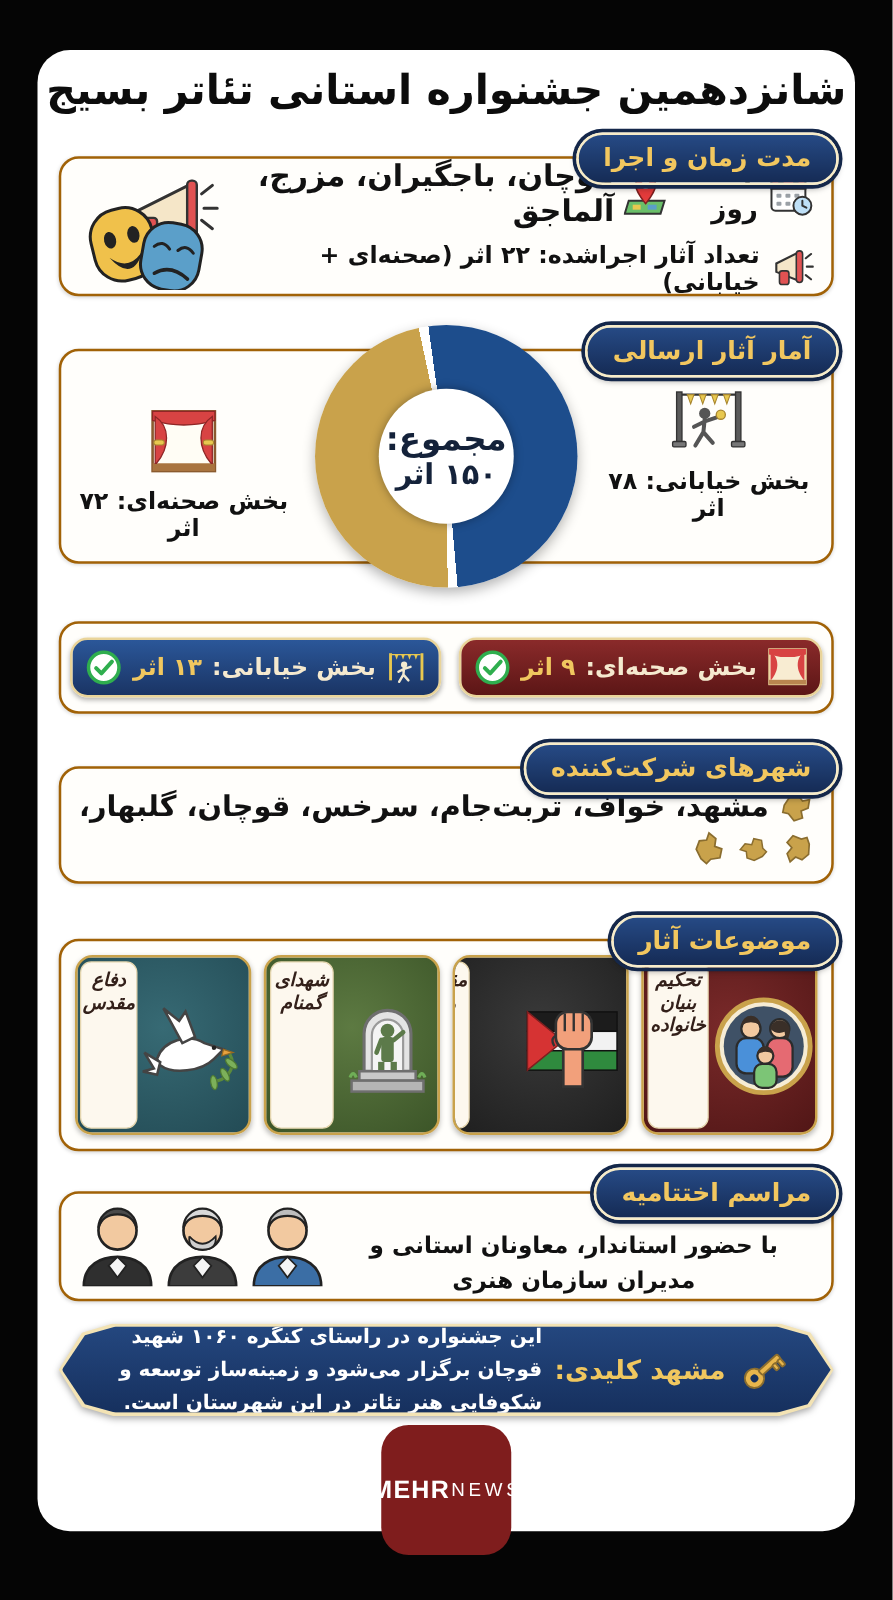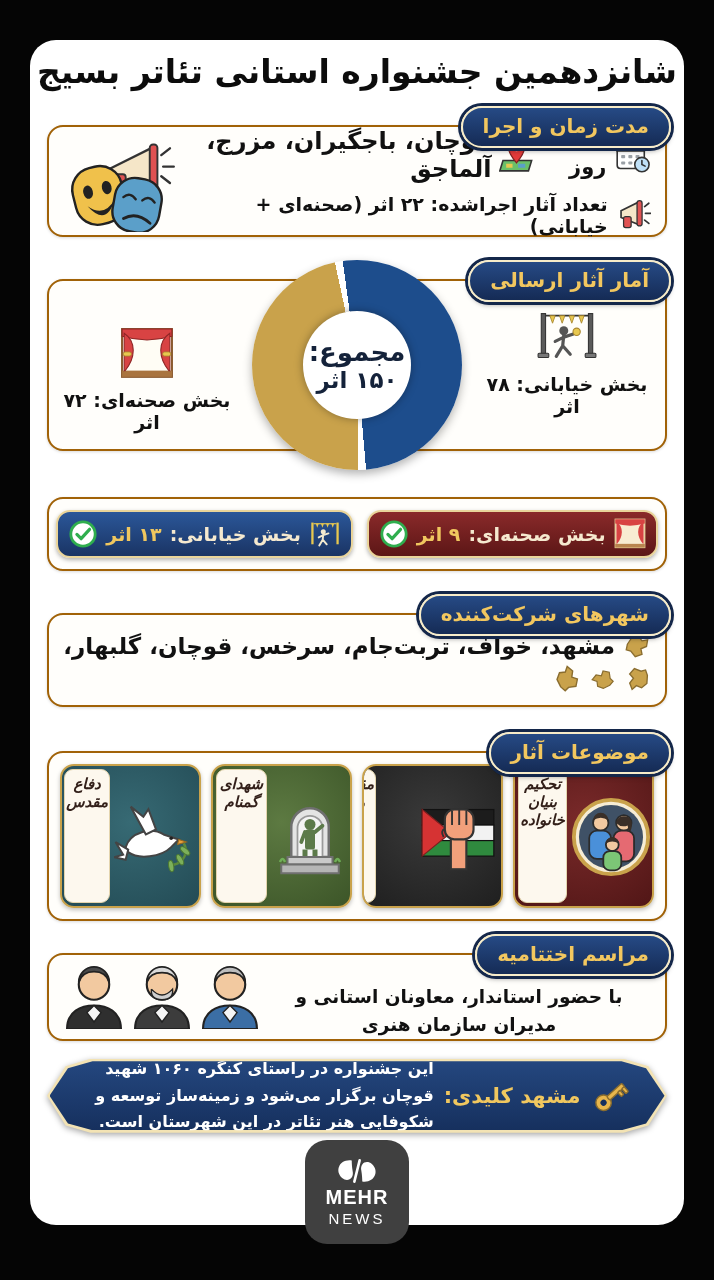--- a/index.html
+++ b/index.html
@@ -112,22 +112,22 @@
     position:absolute; inset:2.5px; background:linear-gradient(180deg,#24477f,#16305e);
     clip-path:polygon(0% 50%, 3% 10%, 7% 0%, 93% 0%, 97% 10%, 100% 50%, 97% 90%, 93% 100%, 7% 100%, 3% 90%);
     display:flex; align-items:center; gap:10px; padding:6px 34px 6px 28px;
   }
   .keynote .klabel { color:#f0c75f; font-size:21px; font-weight:bold; white-space:nowrap; }
   .keynote .ktext { flex:1; color:#ffffff; font-size:16px; font-weight:bold; line-height:1.65; }
 
   
   .mehr {
     position:absolute; left:50%; top:1140px; transform:translateX(-50%);
-    width:104px; height:104px; background:#404040; border-radius:22px; z-index:6;
-    display:flex; flex-direction:column; align-items:center; justify-content:center; gap:1px;
+    width:104px; height:104px; background:#7f1d1d; border-radius:22px; z-index:6;
+    display:flex; flex-direction:row; align-items:center; justify-content:center; gap:1px;
     direction:ltr;
   }
   .mehr .m1 { color:#fff; font-family:"Liberation Sans",sans-serif; font-size:20px; font-weight:bold; letter-spacing:1px; }
   .mehr .m2 { color:#fff; font-family:"Liberation Sans",sans-serif; font-size:15px; letter-spacing:3px; }
 </style>
 </head>
 <body>
 
 <div class="poster">
 

